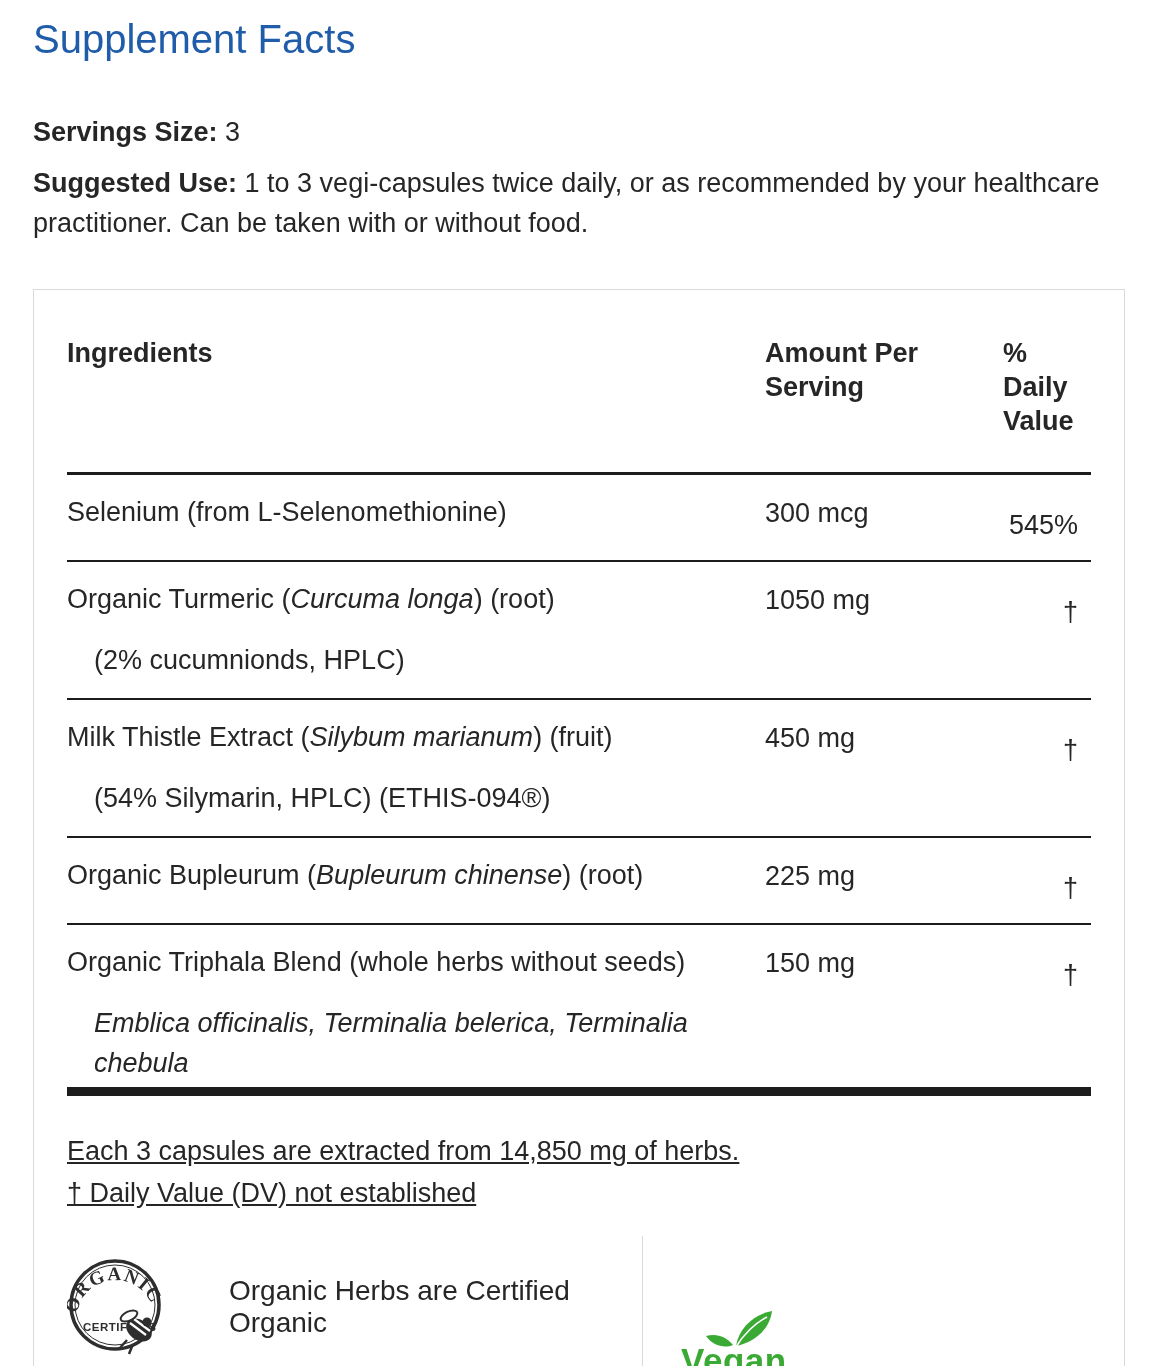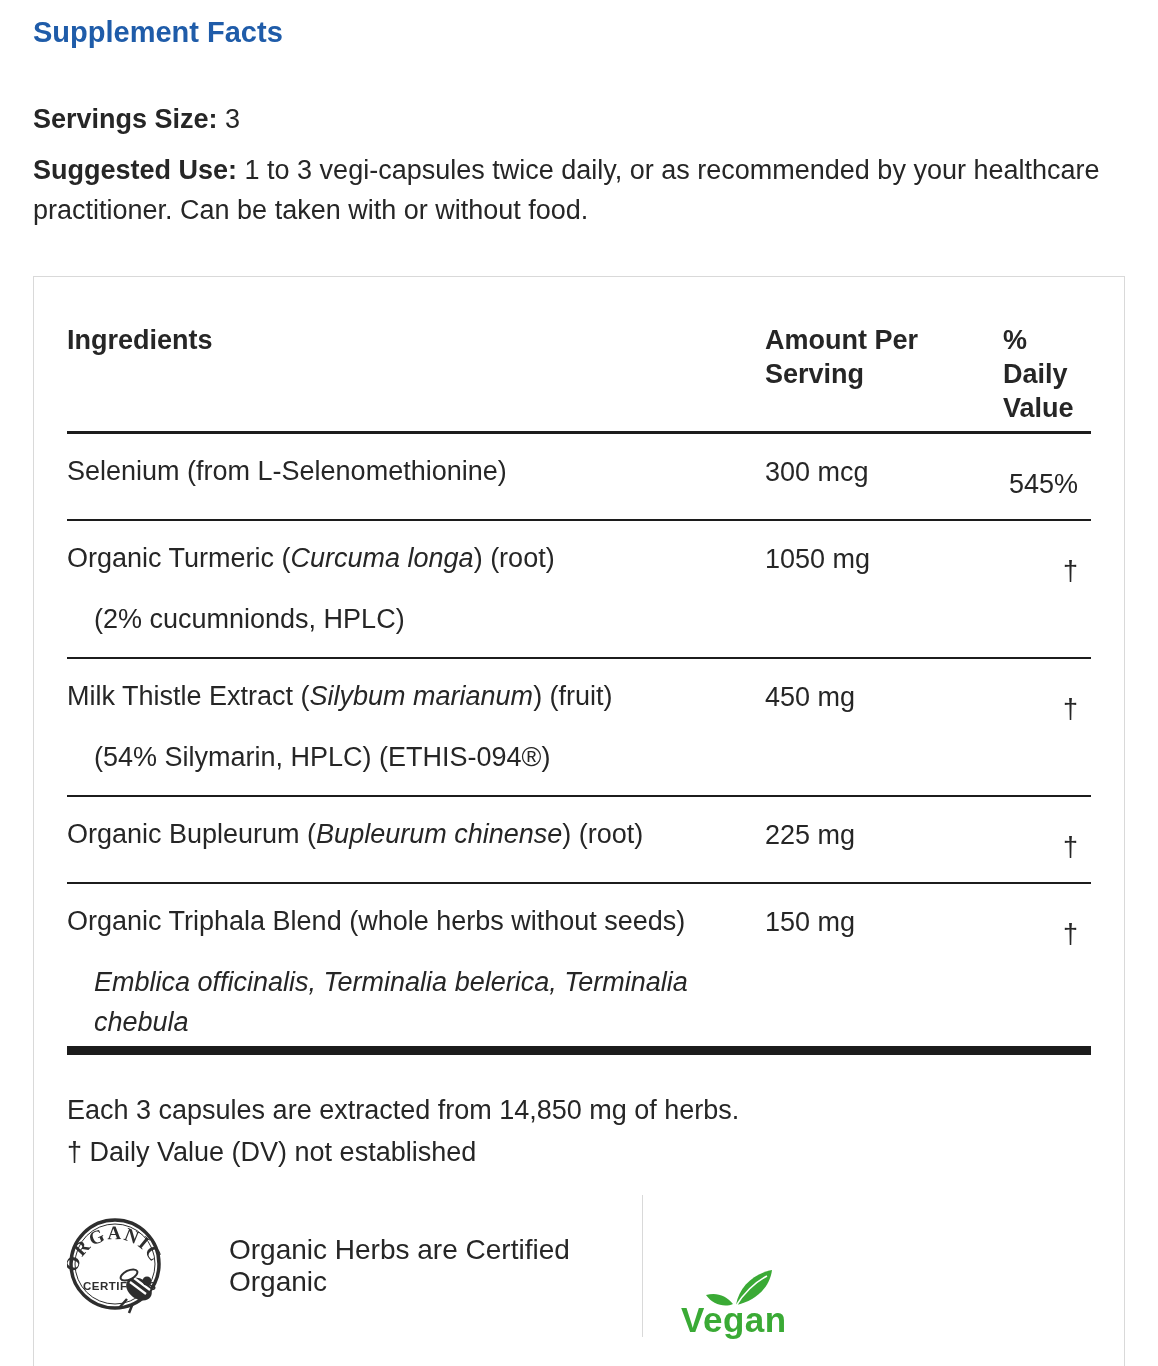--- a/index.html
+++ b/index.html
@@ -14,22 +14,22 @@
   html,body{background:#ffffff;}
   body{
     width:1158px;height:1366px;overflow:hidden;
     font-family:"Liberation Sans","DejaVu Sans",sans-serif;
     color:var(--ink);
   }
   .page{padding:16px 33px 0 33px;}
 
   .title{
     color:var(--blue);
-    font-size:29px;
-    font-weight:700;
+    font-size:40px;
+    font-weight:400;
     letter-spacing:0px;
     line-height:1.15;
   }
 
   .serving-block{margin-top:50px;font-size:27px;line-height:40px;}
   .serving-line{margin-bottom:11px;}
   .serving-line b{font-weight:700;}
   .suggested{max-width:1095px;}
 
   .panel{
@@ -41,42 +41,42 @@
 
   .t-row{
     display:grid;
     grid-template-columns:1fr 238px 88px;
     align-items:start;
   }
   .thead{
     font-weight:700;
     font-size:27px;
     line-height:34px;
-    padding-bottom:6px;
+    padding-bottom:34px;
     border-bottom:3px solid var(--rule);
   }
   .thead .h-amount{max-width:165px;}
   .thead .h-dv{max-width:95px;}
 
   .tbody .t-row{
     padding:20px 0 18px 0;
     border-bottom:2px solid var(--rule);
     font-size:27px;
     line-height:34px;
   }
   .tbody .t-row:last-child{border-bottom:none;padding-bottom:4px;}
   .cell-name .main-line{display:block;}
   .cell-name .sub-line{display:block;margin-left:27px;margin-top:24px;line-height:40px;max-width:670px;}
   .it{font-style:italic;}
   .cell-amount{padding-top:1px;}
   .cell-dv{text-align:right;padding-right:13px;padding-top:1px;margin-top:12px;}
 
   .thick-bar{height:9px;background:var(--rule);}
 
-  .footnotes{margin-top:34px;font-size:27px;line-height:42px;}
+  .footnotes{margin-top:34px;font-size:27px;line-height:42px;text-decoration:underline;}
 
   .badges{
     margin-top:22px;
     display:flex;
     align-items:stretch;
     min-height:142px;
   }
   .badge-left{
     flex:0 0 575px;
     display:flex;align-items:center;gap:18px;

